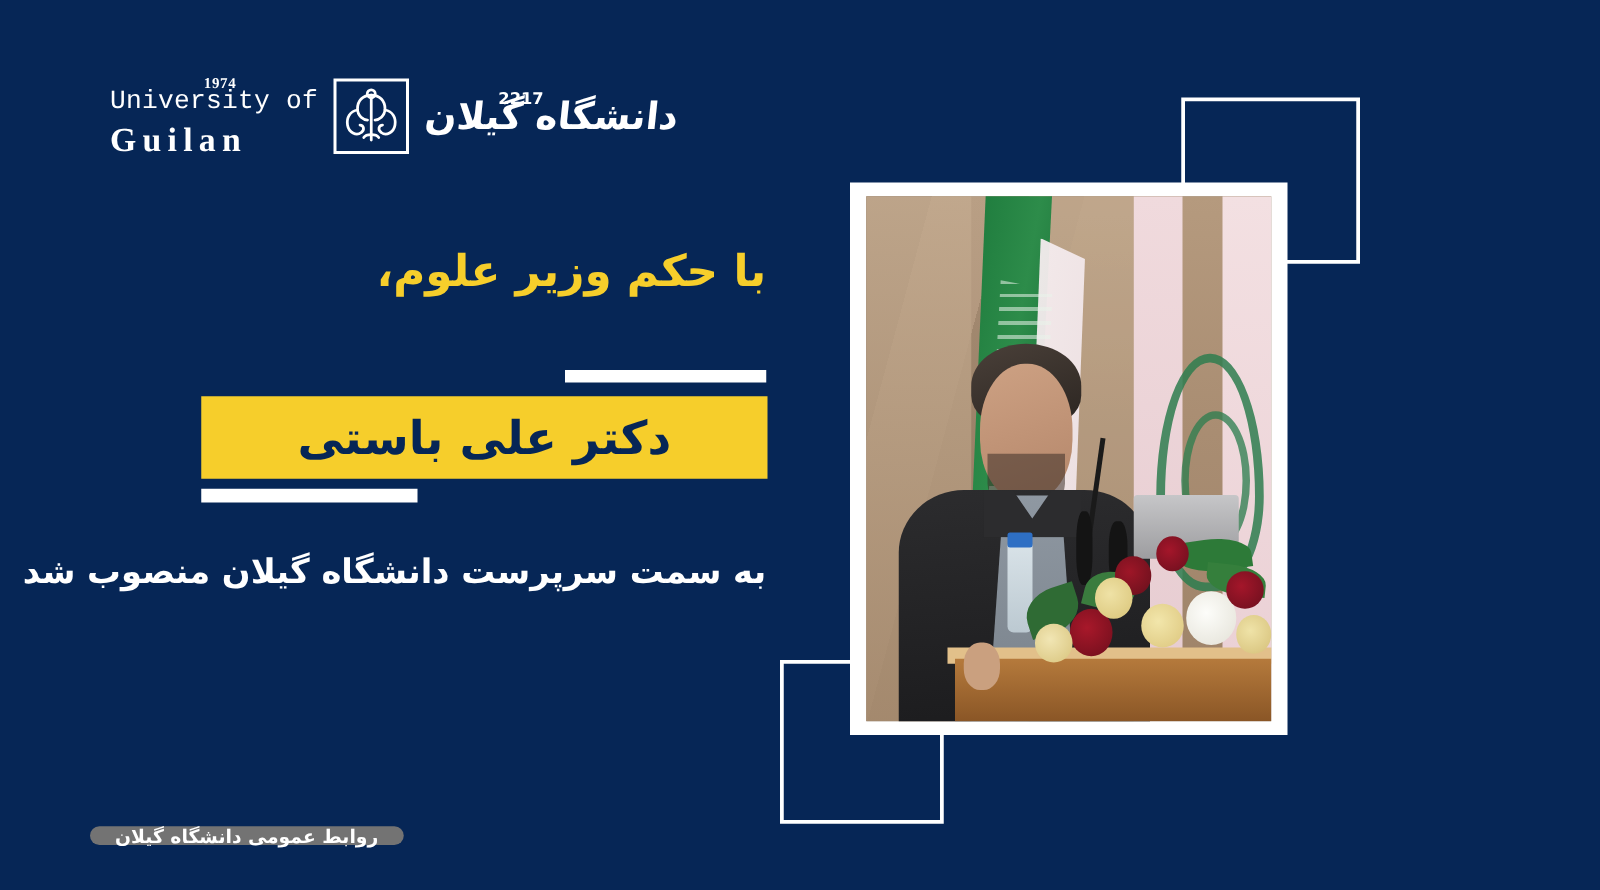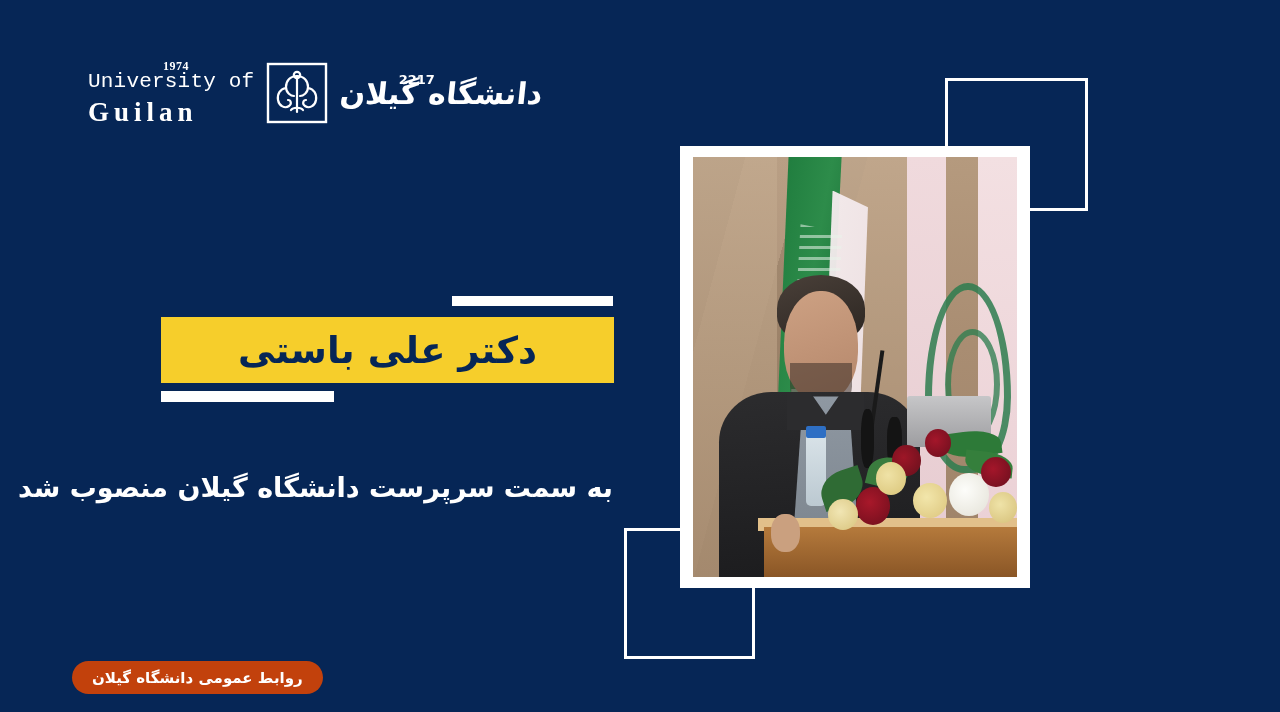--- a/index.html
+++ b/index.html
@@ -32,21 +32,21 @@
           direction:rtl;white-space:nowrap;letter-spacing:-.5px;}
 
   .rule{position:absolute;background:#ffffff;}
   .rule-top{right:667px;top:296px;width:161px;height:10px;}
   .rule-bottom{right:946px;top:391px;width:173px;height:11px;}
 
   .name-box{position:absolute;left:161px;top:317px;width:453px;height:66px;background:#F6CE2B;
             display:flex;align-items:center;justify-content:center;}
   .name-box span{color:#062656;font-size:37px;font-weight:700;direction:rtl;white-space:nowrap;letter-spacing:-.5px;}
 
-  .subline{position:absolute;right:667px;top:472px;color:#ffffff;font-size:27px;font-weight:700;
+  .subline{position:absolute;right:667px;top:442px;color:#ffffff;font-size:27px;font-weight:700;
            direction:rtl;white-space:nowrap;letter-spacing:-.3px;}
 
   
   .outline-sq{position:absolute;border:3px solid #ffffff;box-sizing:border-box;}
   .sq-tr{left:945px;top:78px;width:143px;height:133px;}
   .sq-bl{left:624px;top:528px;width:131px;height:131px;}
 
   
   .photo-frame{position:absolute;left:680px;top:146px;width:350px;height:442px;background:#ffffff;
                box-sizing:border-box;padding:11px 13px 11px 13px;}
@@ -97,22 +97,22 @@
   .bottle-cap{position:absolute;left:35%;top:64%;width:6%;height:3%;background:#2e6fc4;border-radius:2px;}
   .podium{position:absolute;left:22%;bottom:0;width:78%;height:12%;
         background:linear-gradient(180deg,#b57a3c,#8a5626);}
   .podium-top{position:absolute;left:20%;bottom:11%;width:82%;height:3%;background:#e2c08a;}
   .bouquet{position:absolute;left:38%;bottom:9%;width:62%;height:28%;}
   .leaf{position:absolute;background:#2f6b34;border-radius:60% 0 60% 0;}
   .rose{position:absolute;border-radius:50%;}
   .hand{position:absolute;left:24%;bottom:6%;width:9%;height:9%;background:#caa07f;border-radius:45%;}
 
   
-  .badge{position:absolute;left:72px;top:661px;height:33px;padding:0 20px;border-radius:17px;
-         background:#c2410c;display:flex;align-items:center;justify-content:flex-end;}
+  .badge{position:absolute;left:72px;top:661px;height:15px;padding:0 20px;border-radius:17px;
+         background:#737373;display:flex;align-items:center;justify-content:flex-end;}
   .badge span{color:#ffffff;font-size:15px;font-weight:700;direction:rtl;white-space:nowrap;}
 </style>
 </head>
 <body>
 
 <div class="stage">
 
   <div class="logo">
     <div class="logo-en">
       <div class="logo-year-en">1974</div>
@@ -137,20 +137,21 @@
 
     <div class="logo-fa">
       <div class="logo-year-fa">2217</div>
       <div class="fa-name">دانشگاه گیلان</div>
     </div>
   </div>
 
   <div class="outline-sq sq-tr"></div>
   <div class="outline-sq sq-bl"></div>
 
+  <div class="kicker">با حکم وزیر علوم،</div>
 
   <div class="rule rule-top"></div>
 
   <div class="name-box">
     <span>دکتر علی باستی</span>
   </div>
 
   <div class="rule rule-bottom"></div>
 
   <div class="subline">به سمت سرپرست دانشگاه گیلان منصوب شد</div>

